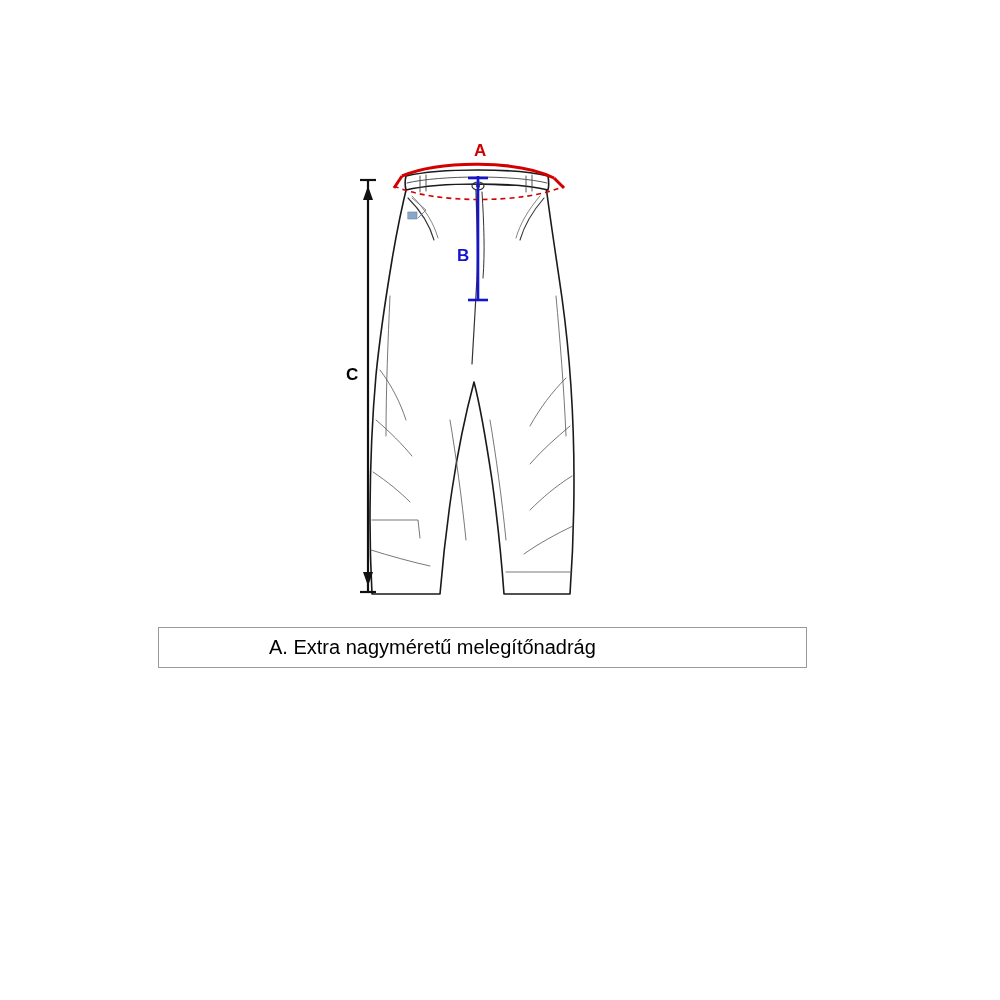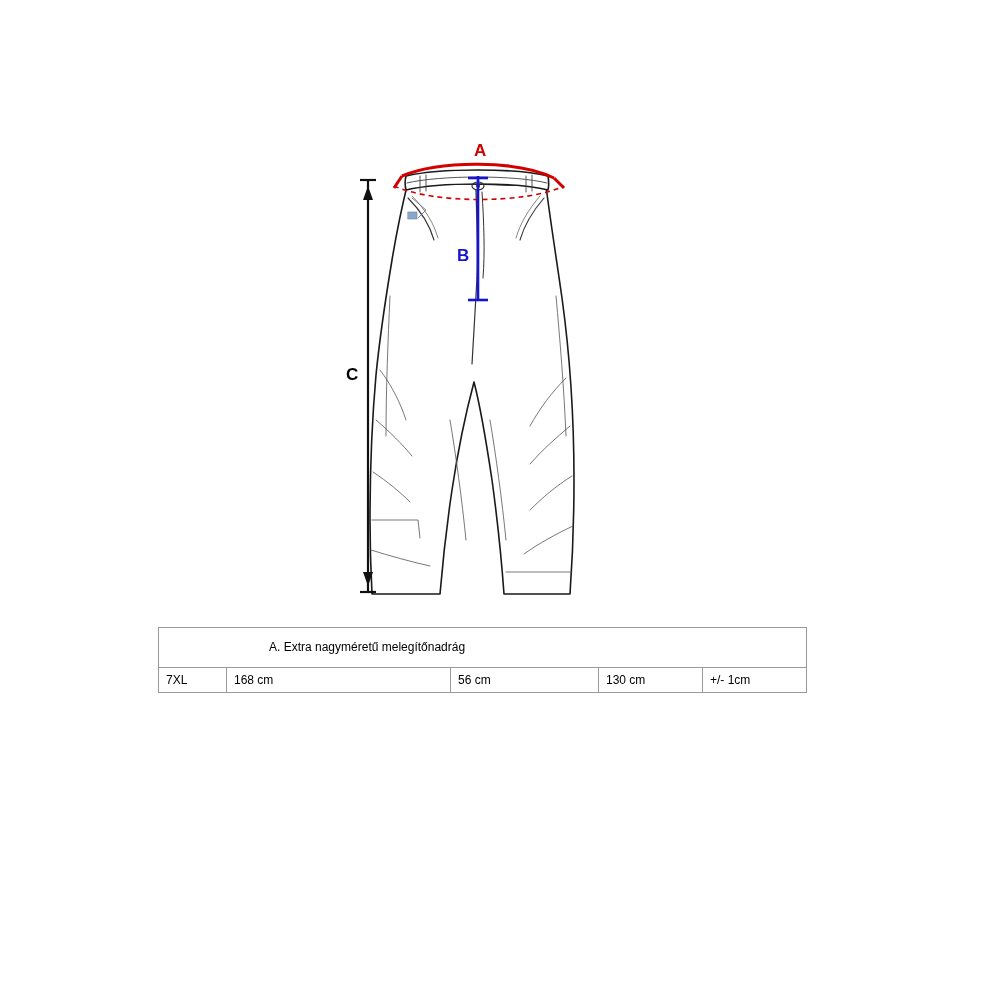--- a/index.html
+++ b/index.html
@@ -51,21 +51,21 @@
   table.size-table {
     border-collapse: collapse;
     width: 648px;
     table-layout: fixed;
     background: #ffffff;
   }
   table.size-table td,
   table.size-table th {
     border: 1px solid #9a9a9a;
     font-family: "Liberation Sans", sans-serif;
-    font-size: 12px;
+    font-size: 20px;
     color: #000000;
     padding: 4px 6px 5px 7px;
     vertical-align: middle;
     font-weight: normal;
     text-align: left;
     height: 25px;
     box-sizing: border-box;
     white-space: nowrap;
     overflow: hidden;
   }
@@ -188,24 +188,17 @@
         <col class="c0">
           <col class="c1">
           <col class="c2">
           <col class="c3">
           <col class="c4">
       </colgroup>
       <tbody>
         <tr class="title-row">
           <td colspan="5" class="title-cell">A. Extra nagyméretű melegítőnadrág</td>
         </tr>
-        <tr>
-          <td>7XL</td>
-          <td>168 cm</td>
-          <td>56 cm</td>
-          <td>130 cm</td>
-          <td>+/- 1cm</td>
-        </tr>
       </tbody>
     </table>
   </div>
 
 </div>
 
 </body></html>

